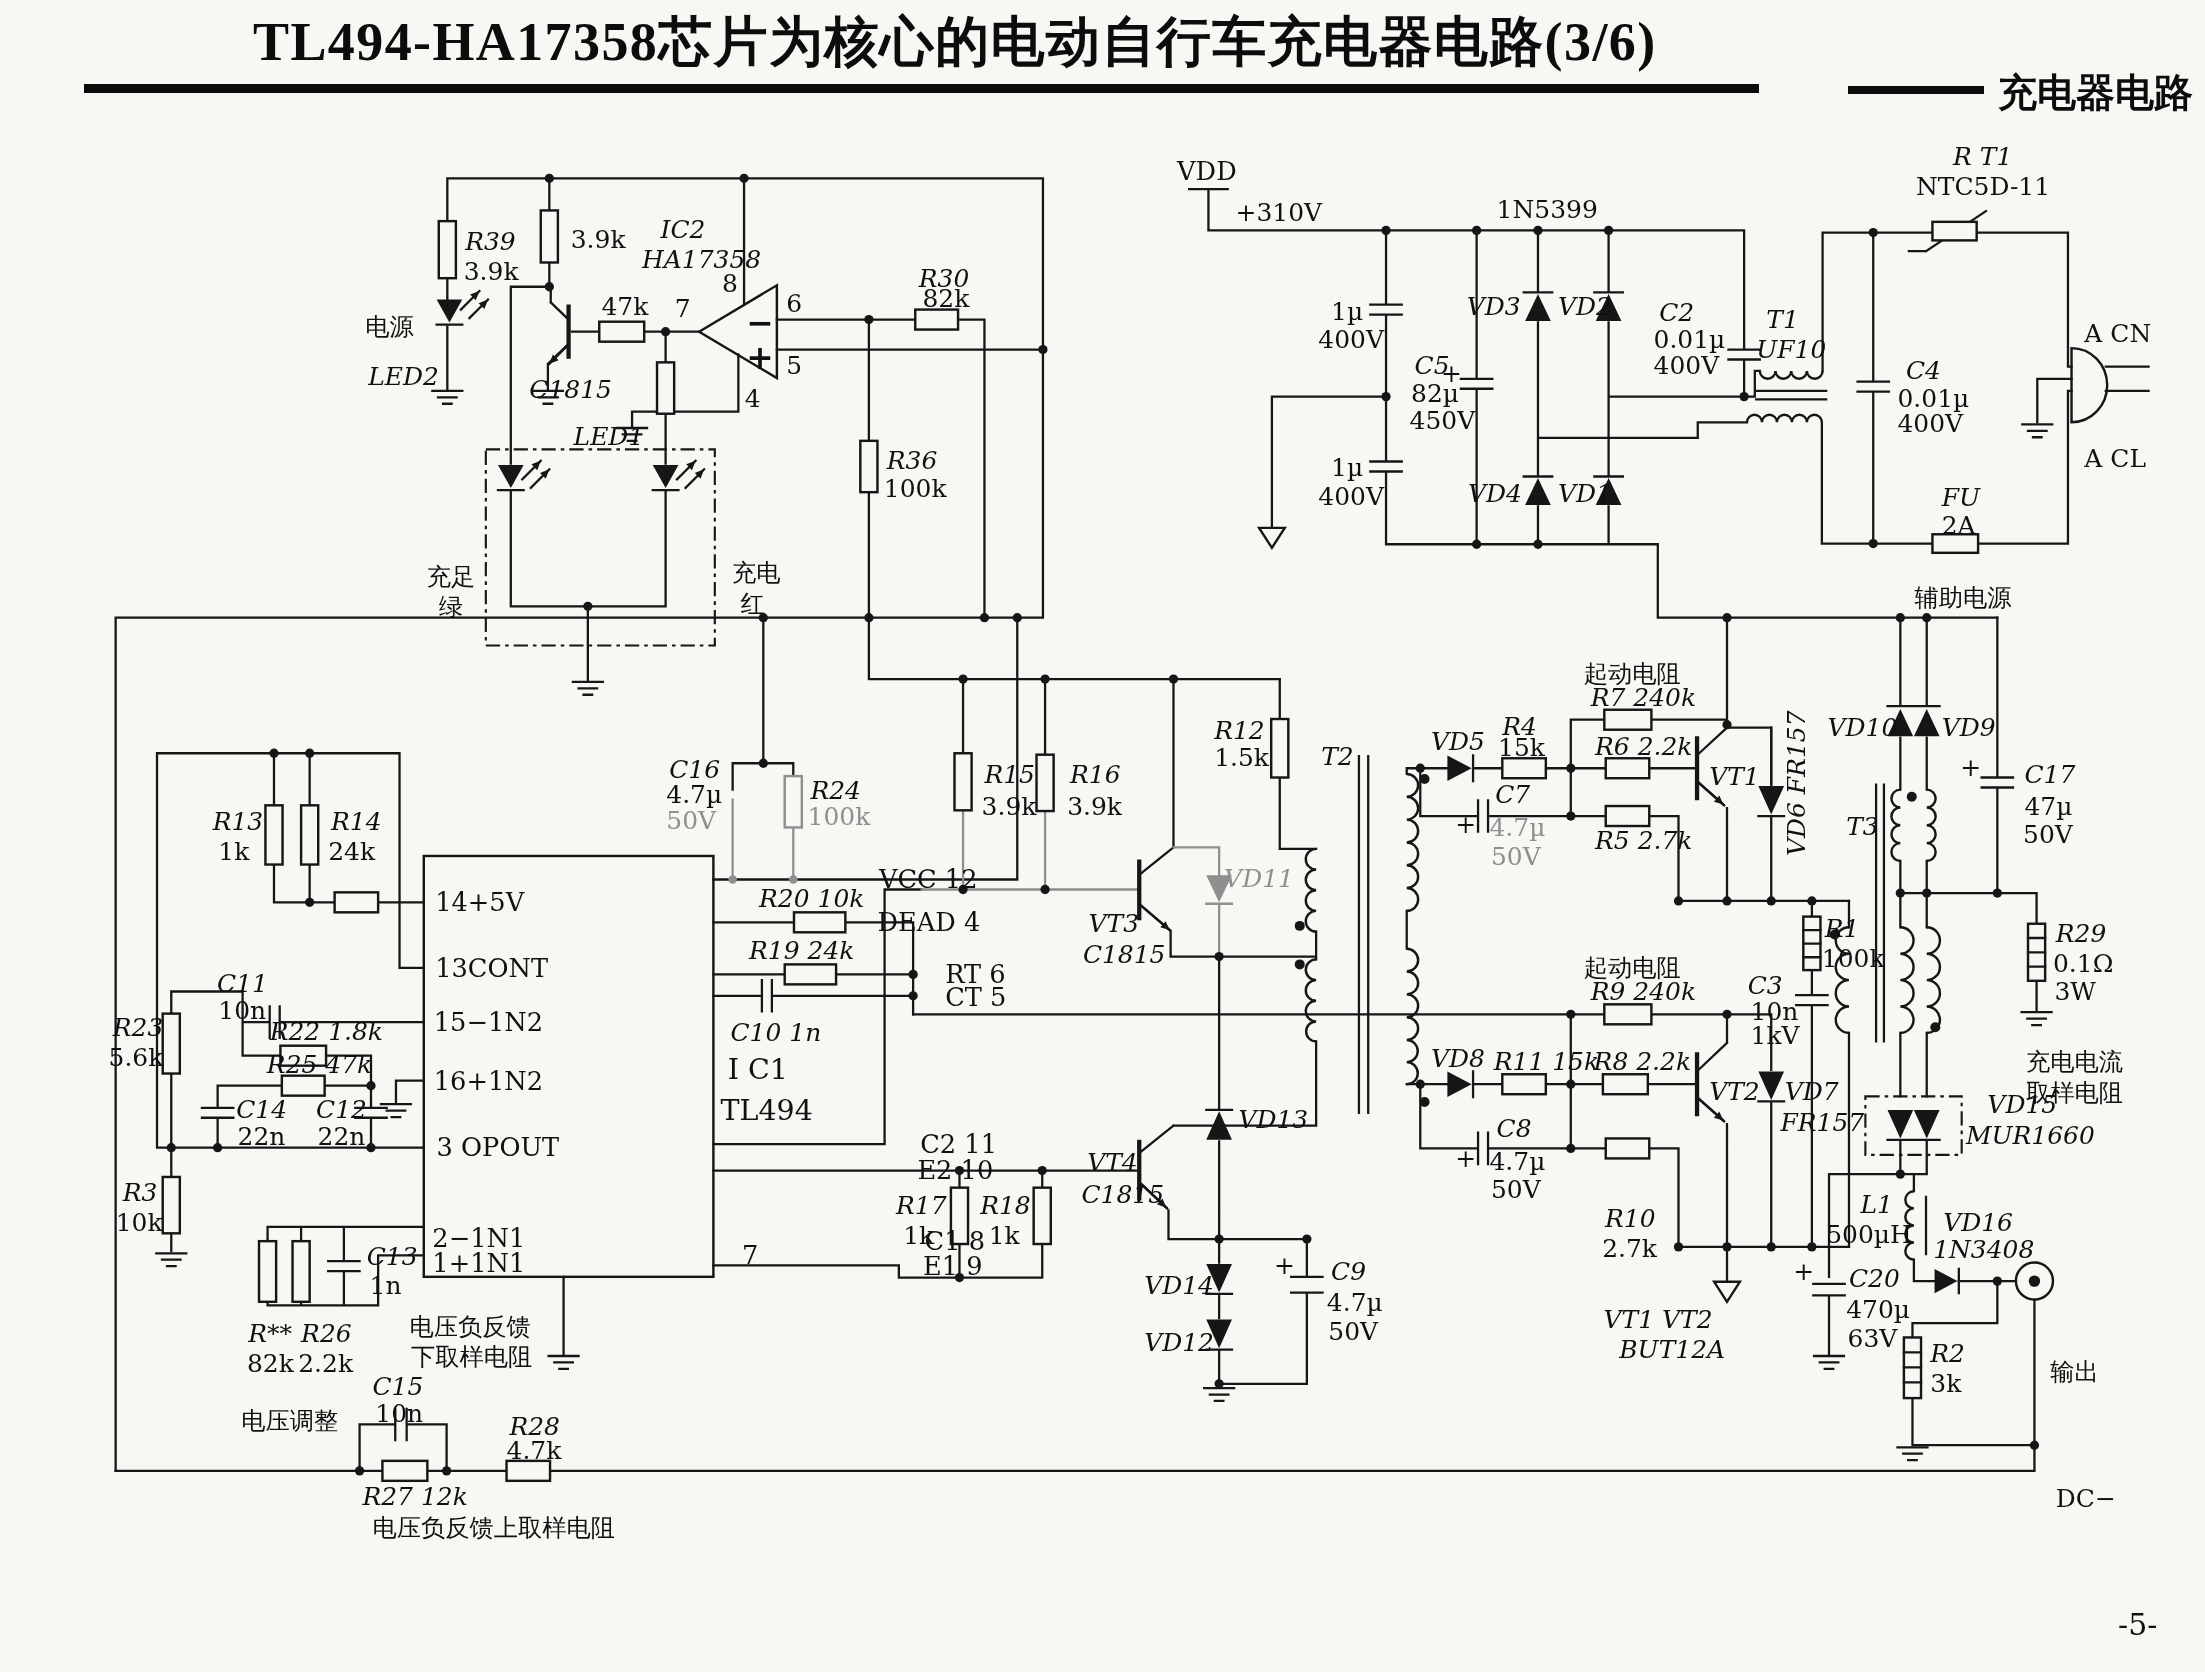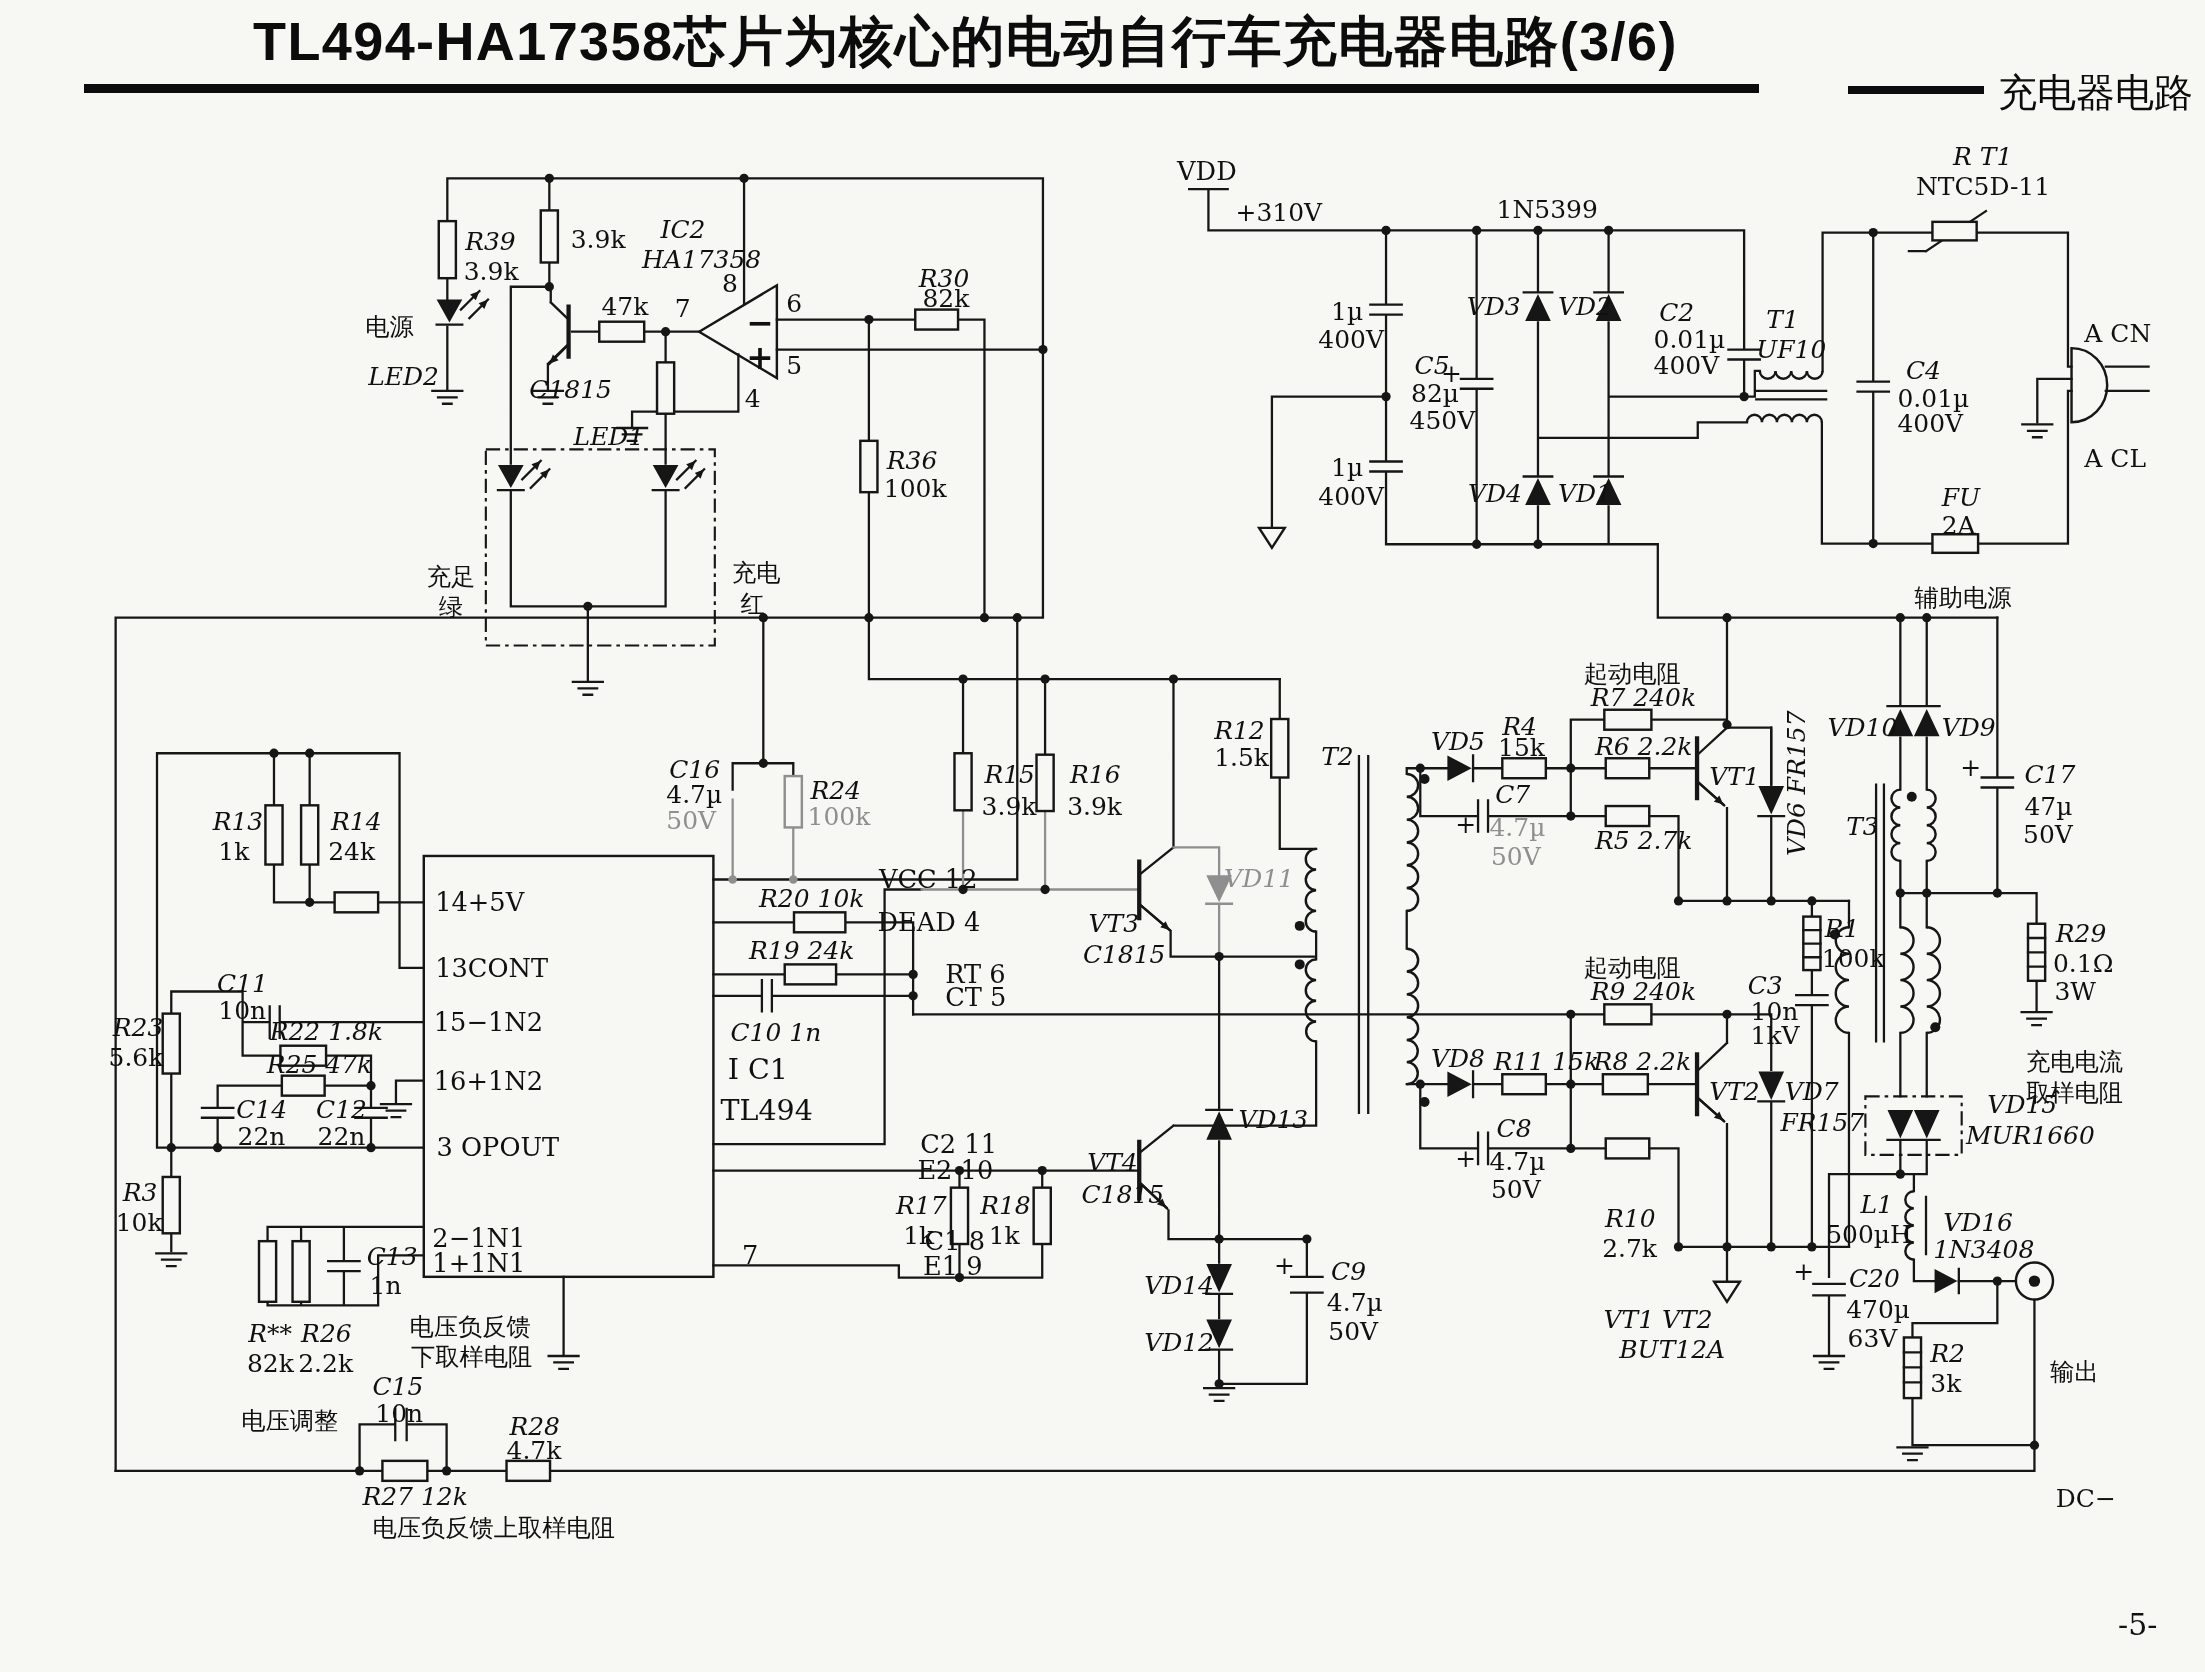--- a/index.html
+++ b/index.html
@@ -1,20 +1,20 @@
 <!DOCTYPE html>
 <html style="font-size:11.4px"><head>
 <meta charset="utf-8">
 <style>
   html,body{margin:0;padding:0;background:#e8e8e6;}
   #page{position:relative;width:2205px;height:1672px;background:#f7f7f4;font-family:"Liberation Sans",sans-serif;overflow:hidden;}
-  #title{position:absolute;left:253px;top:5.7px;width:1605px;font-family:Liberation Sans, sans-serif;font-weight:bold;font-size:54px;letter-spacing:1.4px;color:#0c0c0c;white-space:nowrap;}
+  #title{position:absolute;left:253px;top:5.7px;width:1605px;font-family:Liberation Serif, serif;font-weight:bold;font-size:54px;letter-spacing:1.4px;color:#0c0c0c;white-space:nowrap;}
   #rule1{position:absolute;left:84px;top:84px;width:1675px;height:9.3px;background:#0c0c0c;}
   #rule2{position:absolute;left:1848px;top:86px;width:136px;height:7.8px;background:#0c0c0c;}
-  #corner{position:absolute;left:1998px;top:66px;font-family:"DejaVu Sans",sans-serif;font-weight:normal;font-size:39px;color:#0c0c0c;}
+  #corner{position:absolute;left:1998px;top:66px;font-family:"DejaVu Sans",sans-serif;font-weight:bold;font-size:39px;color:#0c0c0c;}
   #pageno{position:absolute;left:2118px;top:1607px;font-family:"DejaVu Serif",serif;font-size:30px;color:#111;}
   svg{position:absolute;left:0;top:0;}
   .w{stroke:#161616;stroke-width:3.2;fill:none;stroke-linecap:square;}
   .wg{stroke:#8f8f8f;stroke-width:3.2;fill:none;stroke-linecap:square;}
   .sym{stroke:#161616;stroke-width:3.4;fill:none;}
   .bar{stroke:#161616;stroke-width:6;fill:none;}
   .res{stroke:#161616;stroke-width:3.4;fill:#f7f7f4;}
   .resg{stroke:#8f8f8f;stroke-width:3.4;fill:#f7f7f4;}
   .fillb{fill:#161616;stroke:none;}
   .fillg{fill:#8f8f8f;stroke:none;}

